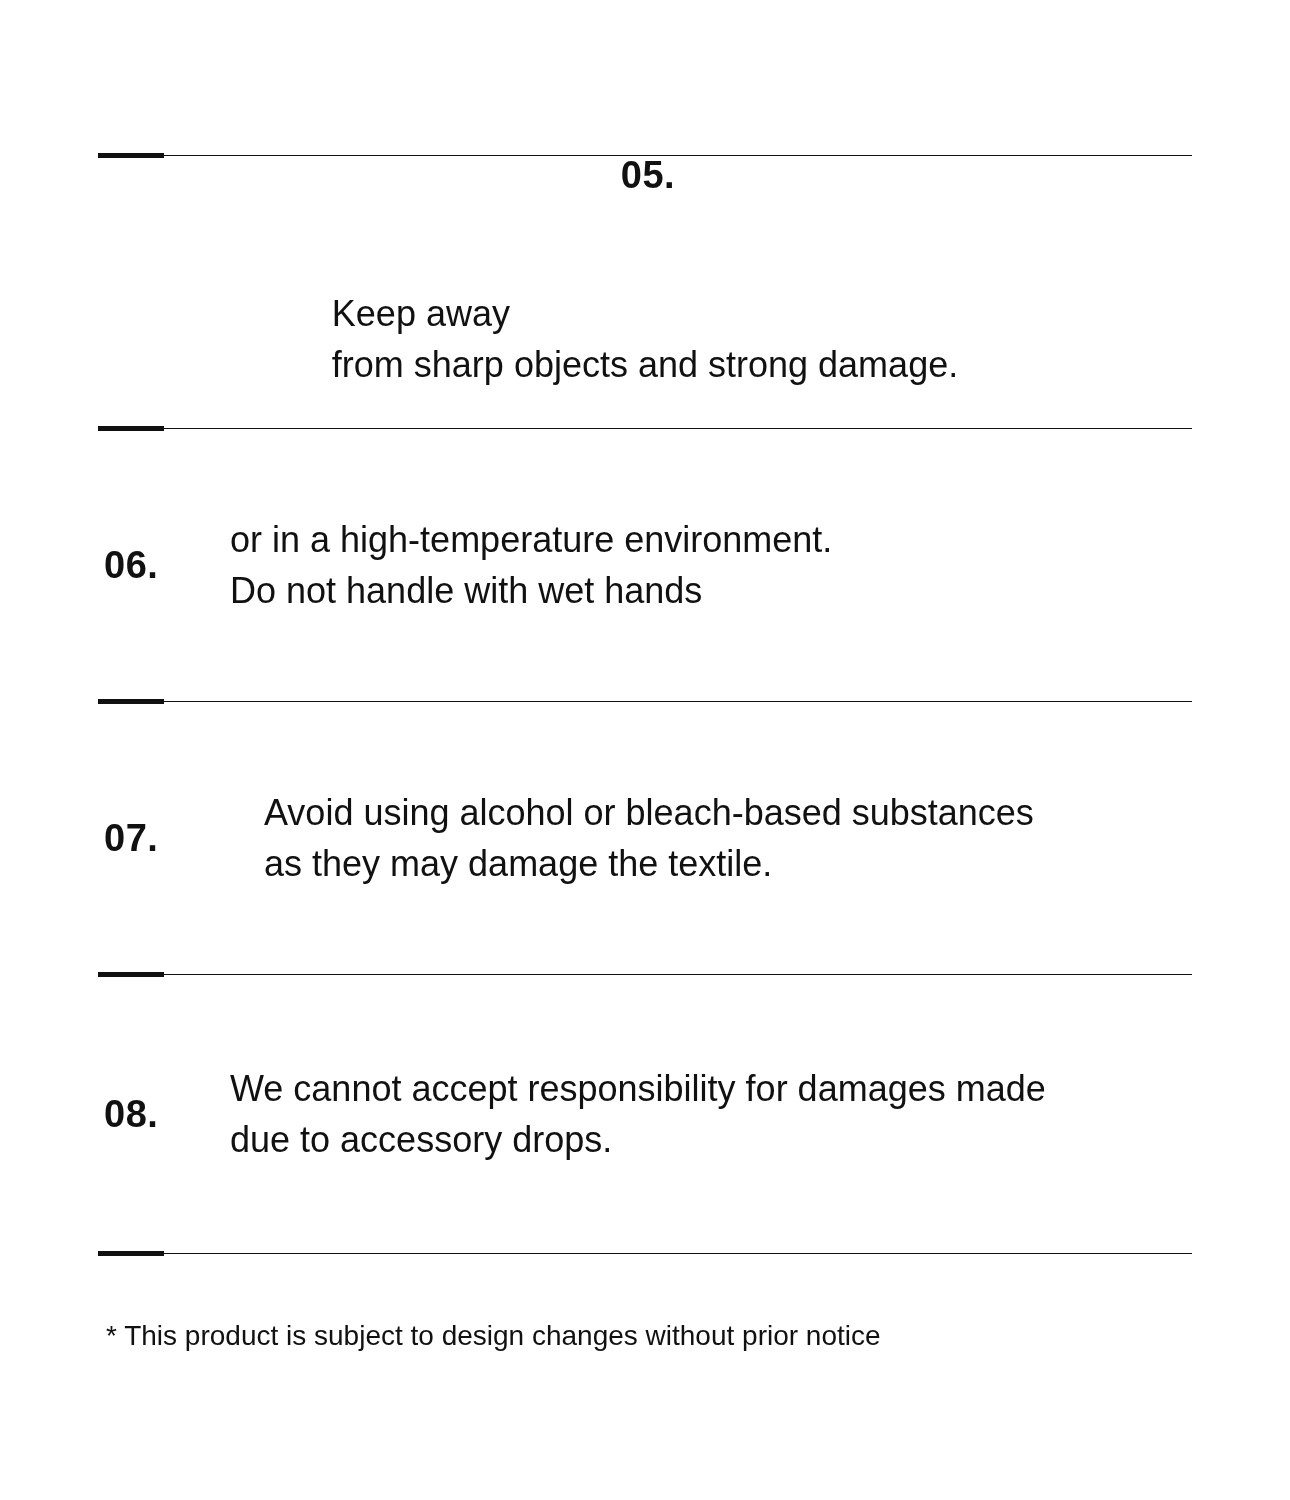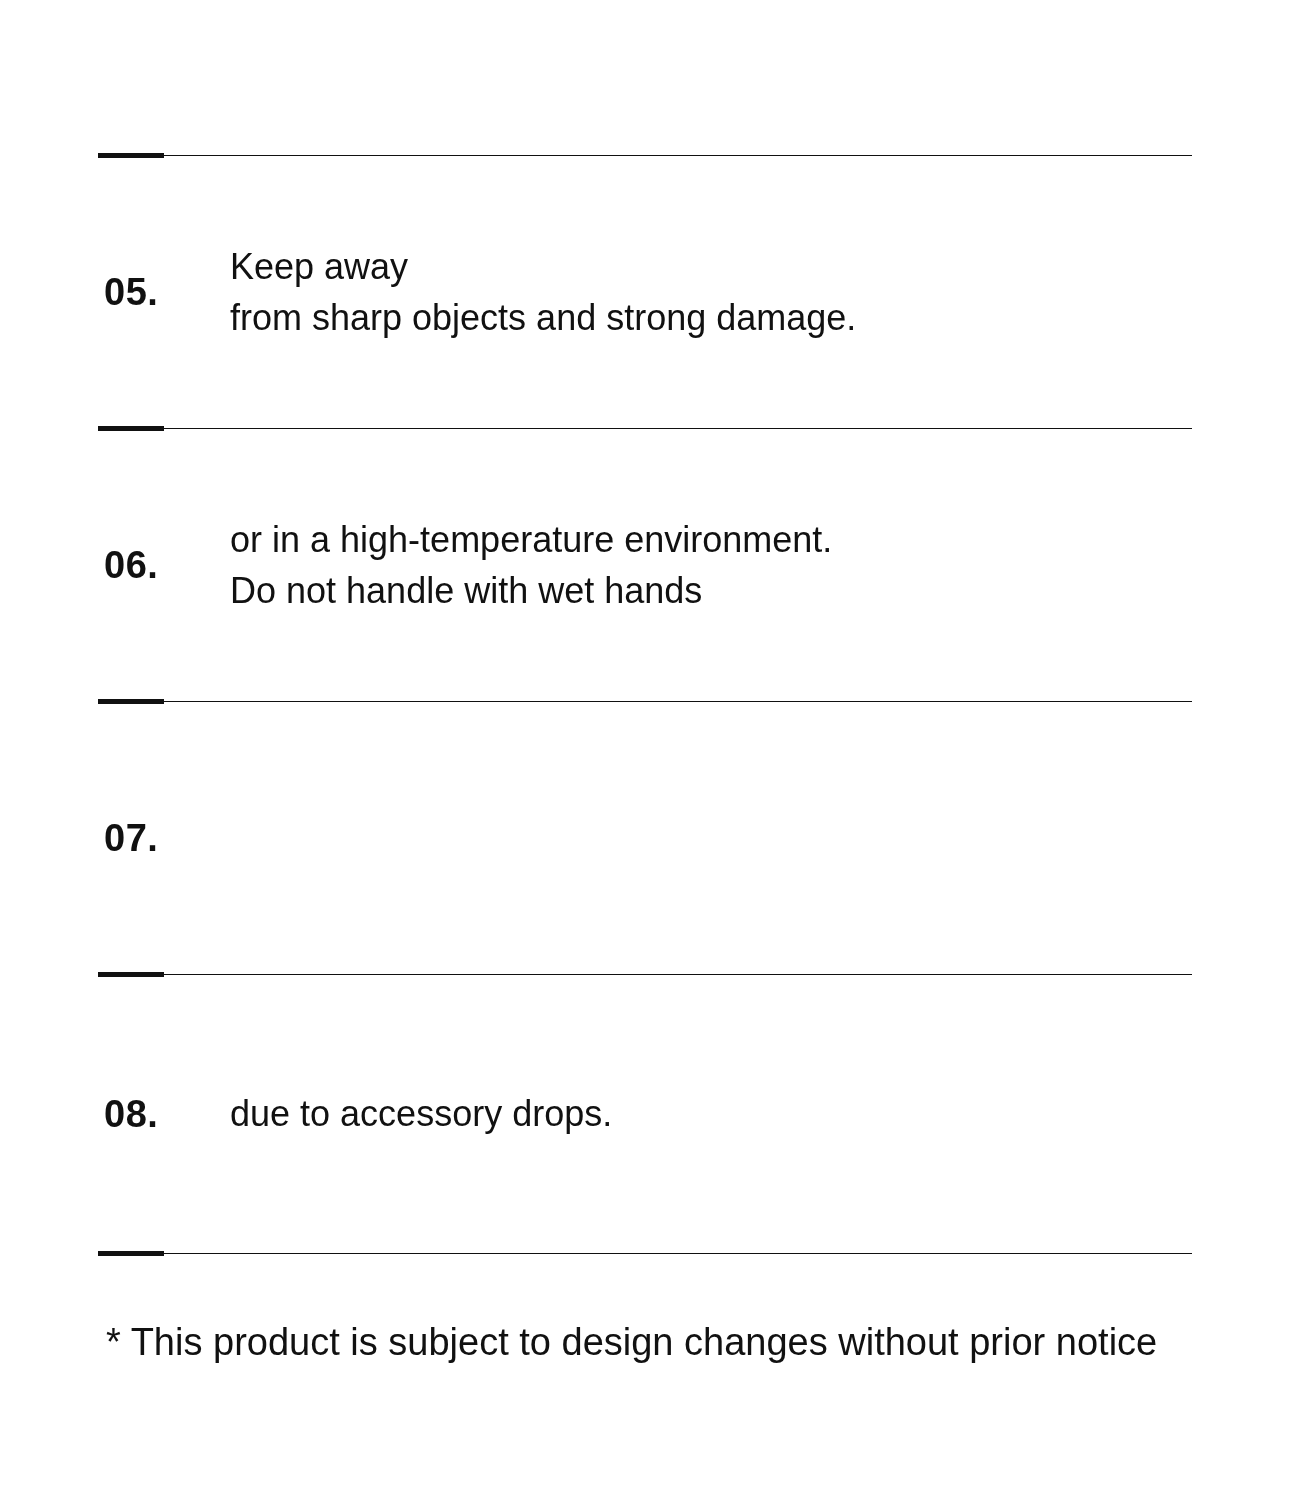--- a/index.html
+++ b/index.html
@@ -43,21 +43,21 @@
 
   .rows {
     width: 1094px;
   }
 
   .row {
     display: flex;
     align-items: center;
     box-sizing: border-box;
   }
-  .row-1 { height: 272px; }
+  .row-1 { height: 272px; flex-direction: column; }
   .row-2 { height: 272px; }
   .row-3 { height: 272px; gap: 34px; }
   .row-4 { height: 278px; }
 
   .row-num {
     flex: 0 0 132px;
     font-size: 38px;
     font-weight: 700;
     letter-spacing: 0.5px;
     line-height: 1;
@@ -73,21 +73,21 @@
     color: #111111;
     font-weight: 400;
   }
   .row-text .line { display: block; white-space: nowrap; }
 
   .spacer-top { height: 155px; }
 
   .footnote {
     margin-top: 62px;
     padding-left: 8px;
-    font-size: 38px;
+    font-size: 28px;
     line-height: 1.4;
     color: #111111;
   }
 </style>
 </head>
 <body>
 
 <div class="page">
 
   <div class="spacer-top"></div>
@@ -111,27 +111,32 @@
       <div class="row-text">
         <span class="line">or in a high-temperature environment.</span>
         <span class="line">Do not handle with wet hands</span>
       </div>
     </div>
 
     <div class="divider"></div>
 
     <div class="row row-3">
       <div class="row-num">07.</div>
+      <div class="row-text">
+        <span class="line">Avoid using alcohol or bleach-based substances</span>
+        <span class="line">as they may damage the textile.</span>
+      </div>
     </div>
 
     <div class="divider"></div>
 
     <div class="row row-4">
       <div class="row-num">08.</div>
       <div class="row-text">
+        <span class="line">We cannot accept responsibility for damages made</span>
         <span class="line">due to accessory drops.</span>
       </div>
     </div>
 
     <div class="divider"></div>
 
   </div>
 
   <div class="footnote">* This product is subject to design changes without prior notice</div>
 

